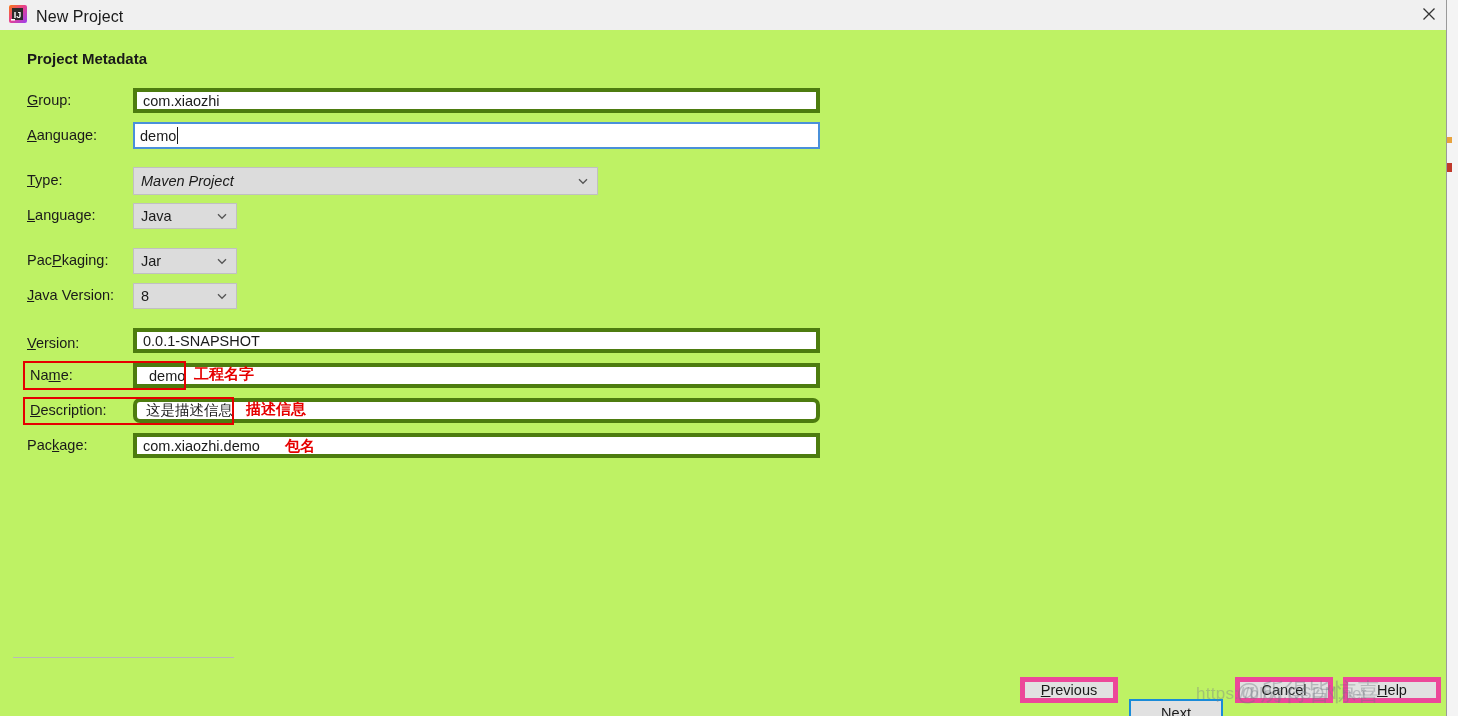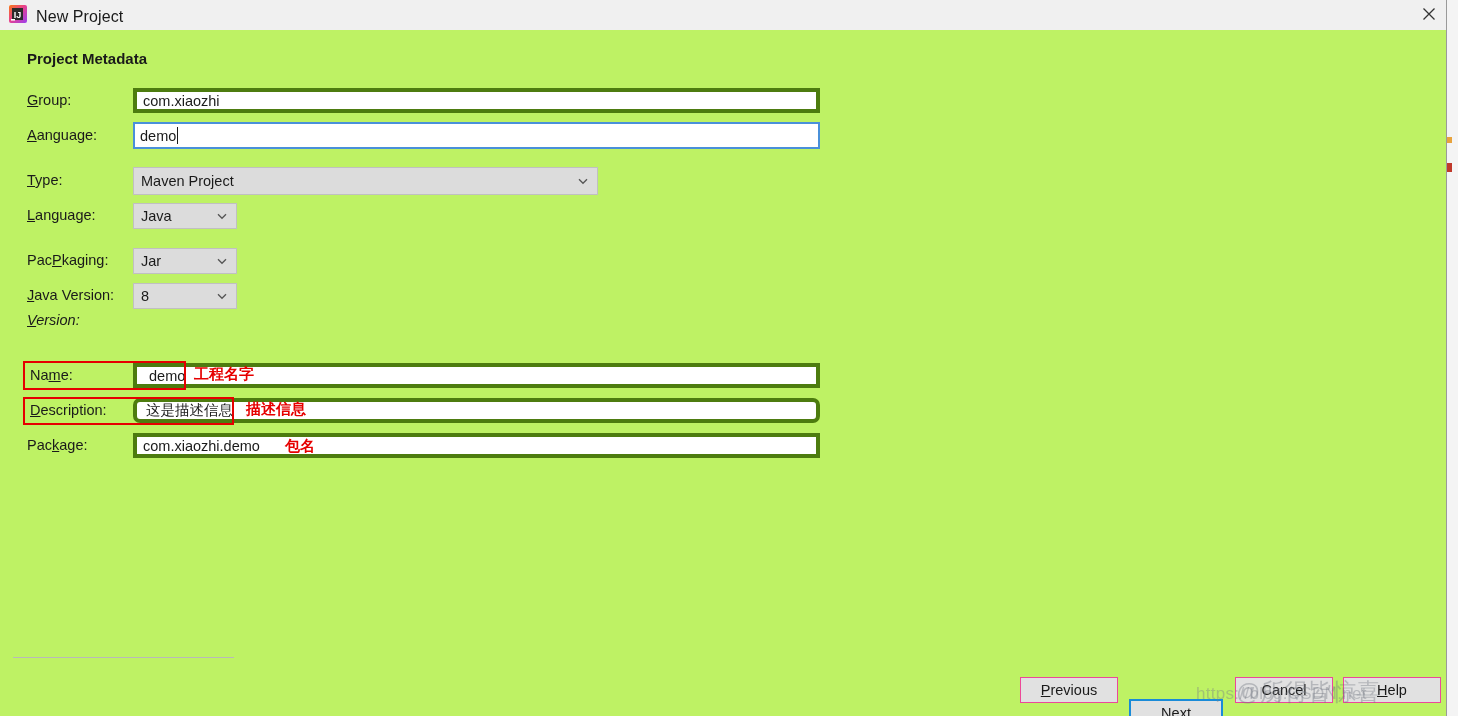--- a/index.html
+++ b/index.html
@@ -114,21 +114,21 @@
   
   #bottom-divider {
     position: absolute;
     left: 13px; top: 657px;
     width: 221px; height: 1px;
     background: #b9b9b9;
   }
   .dlgbtn {
     position: absolute;
     background: #e1e1e1;
-    border: 1px solid #ec4899;
+    border: 5px solid #ec4899;
     font-size: 14.5px; color: #1a1a1a;
     display: flex; align-items: center; justify-content: center;
     white-space: nowrap;
   }
   .dlgbtn .mn { text-decoration: underline; }
   .dlgbtn.default {
     border: 2px solid #1a8bd8;
     background: #e1e1e1;
   }
 
@@ -213,21 +213,21 @@
     <span class="mn">A</span><span>anguage:</span>
   </div>
   <div class="textfield focused" style="left:133px; top:122px; width:687px; height:27px;">
     <span>demo</span>
       <span class="caret"></span>
   </div>
 
   <div class="f-label" style="left:27px; top:172px;">
     <span class="mn">T</span><span>ype:</span>
   </div>
-  <div class="combo" style="left:133px; top:167px; width:465px; height:28px;">
+  <div class="combo" style="left:133px; top:167px; width:465px; height:28px;font-style:italic;">
     <span class="val">Maven Project</span>
     <span class="arrow">
       <svg width="12" height="12" viewBox="0 0 12 12">
         <path d="M2 4.3 L6 8.3 L10 4.3" stroke="#555555" stroke-width="1.3" fill="none"></path>
       </svg>
     </span>
   </div>
 
   <div class="f-label" style="left:27px; top:207px;">
     <span class="mn">L</span><span>anguage:</span>
@@ -258,22 +258,25 @@
   </div>
   <div class="combo" style="left:133px; top:283px; width:104px; height:26px;">
     <span class="val">8</span>
     <span class="arrow">
       <svg width="12" height="12" viewBox="0 0 12 12">
         <path d="M2 4.3 L6 8.3 L10 4.3" stroke="#555555" stroke-width="1.3" fill="none"></path>
       </svg>
     </span>
   </div>
 
-  <div class="f-label" style="left:27px; top:312px;font-style:italic;">
+  <div class="f-label" style="left:27px; top:335px;">
     <span class="mn">V</span><span>ersion:</span>
+  </div>
+  <div class="textfield" style="left:133px; top:328px; width:687px; height:25px;">
+    <span>0.0.1-SNAPSHOT</span>
   </div>
 
   <div class="f-label" style="left:30px; top:367px;">
     <span>Na</span><span class="mn">m</span><span>e:</span>
   </div>
   <div class="textfield" style="left:133px; top:363px; width:687px; height:25px;">
     <span style="margin-left:6px;">demo</span>
   </div>
   <div class="redbox" style="left:23px; top:361px; width:163px; height:29px;"></div>
   <div class="redtext" style="left:194px; top:365px;">工程名字</div>

